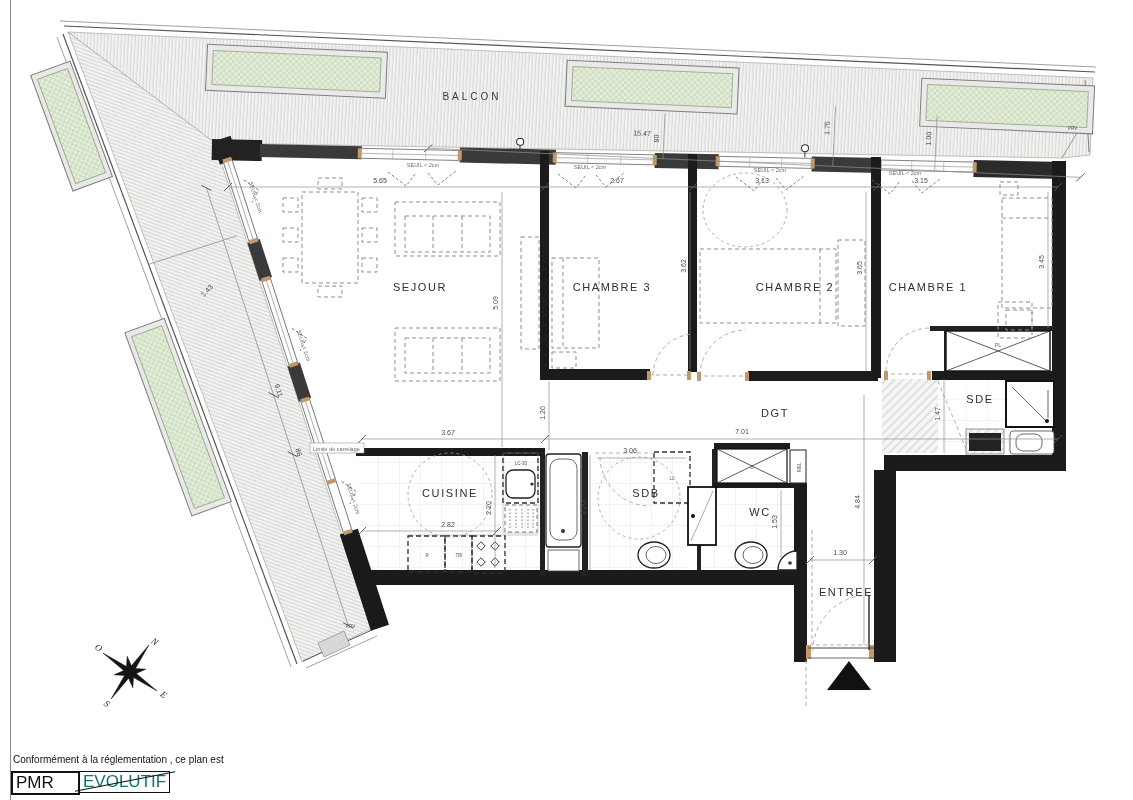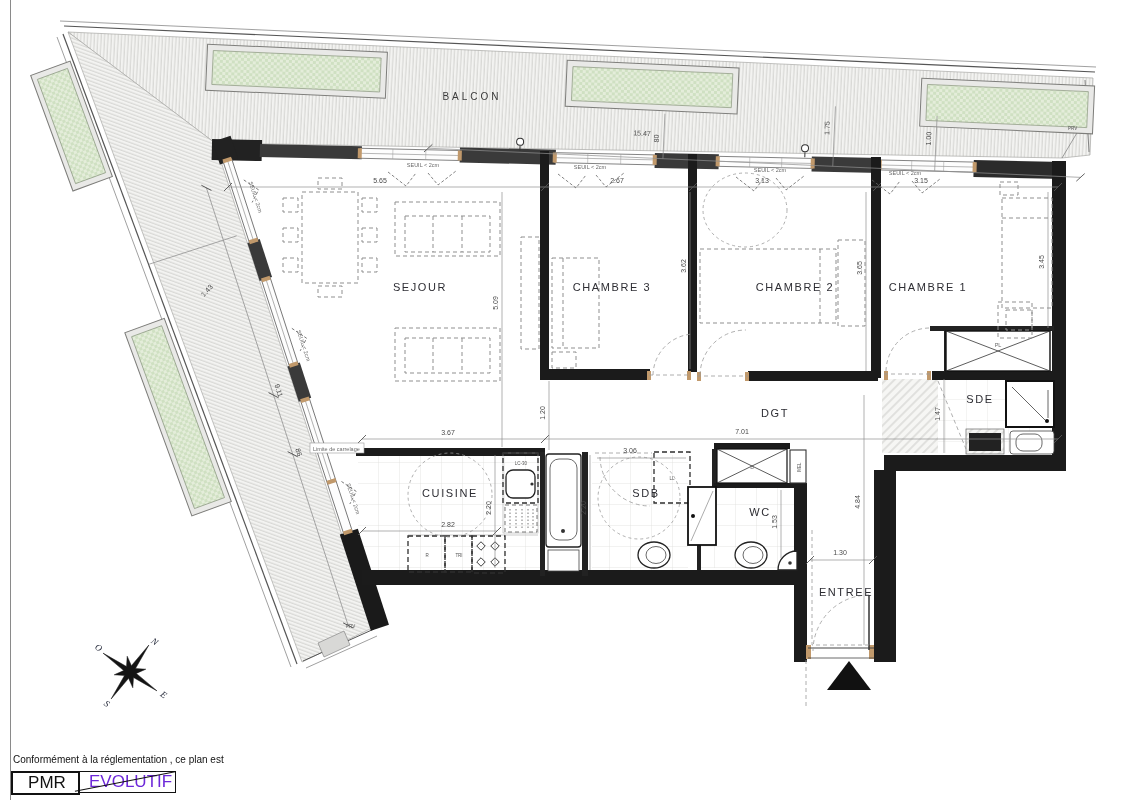--- a/index.html
+++ b/index.html
@@ -23,23 +23,23 @@
   .boldash{fill:none;stroke:#2e2e2e;stroke-width:1.3;stroke-dasharray:5 3;}
   .arc{fill:none;stroke:#9a9a9a;stroke-width:.8;stroke-dasharray:4 3;}
   .fix{fill:#fff;stroke:#222;stroke-width:1.3;}
   .fixthin{fill:#fff;stroke:#444;stroke-width:.8;}
   .chev{fill:none;stroke:#666;stroke-width:.8;stroke-dasharray:3 2;}
   
   .footer-note{position:absolute;left:13px;top:754px;font-size:10px;color:#111;
                font-family:"Liberation Sans",sans-serif;}
   .footer-table{position:absolute;left:11px;top:771px;display:flex;}
   .cell-pmr{width:62px;height:20px;border:2px solid #111;font-size:17px;line-height:20px;
-            padding-left:3px;color:#111;font-family:"Liberation Sans",sans-serif;text-align:center;}
+            padding-left:3px;color:#111;font-family:"Liberation Sans",sans-serif;}
   .cell-evo{position:relative;width:86px;height:20px;border:1.5px solid #111;border-left:none;
-            font-size:17px;line-height:20px;padding-left:9px;color:#6d28d9;
+            font-size:17px;line-height:20px;padding-left:3px;color:#0f766e;
             font-family:"Liberation Sans",sans-serif;}
   .cell-evo .strike{position:absolute;left:-6px;top:9px;width:102px;height:0;
             border-top:1.6px solid #111;transform:rotate(-11deg);}
 </style>
 </head>
 <body>
 
 <div id="stage">
   <div class="page-border"></div>
 

